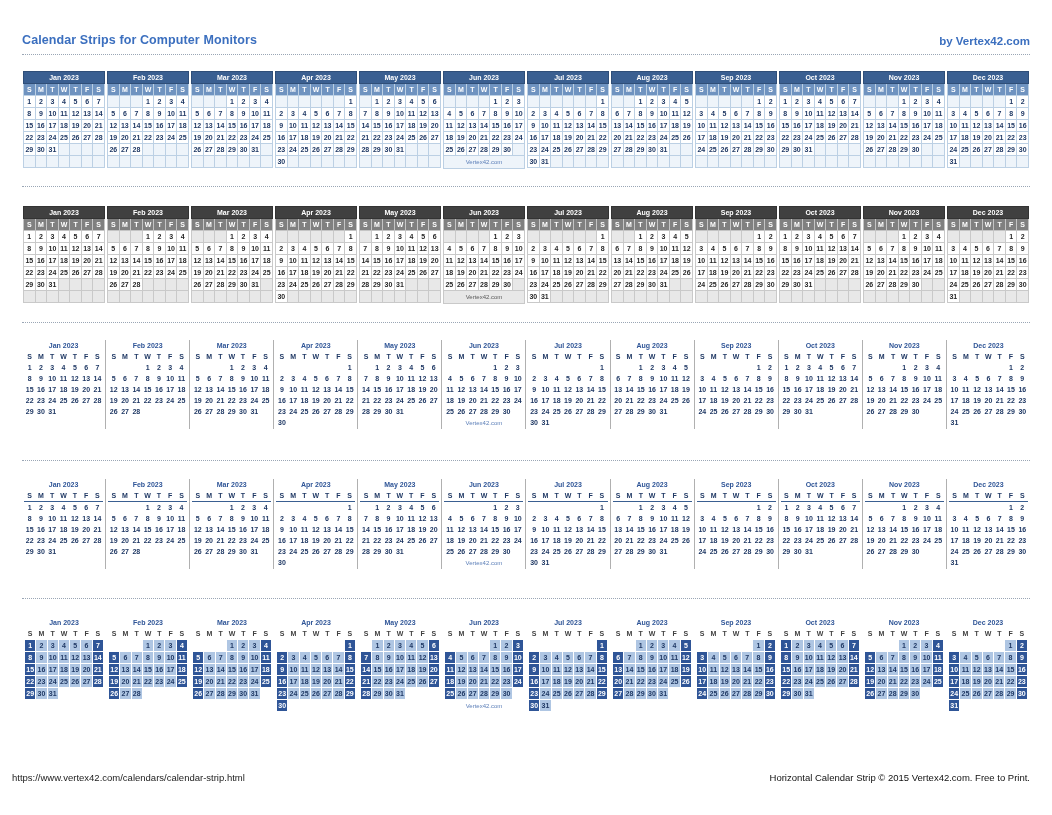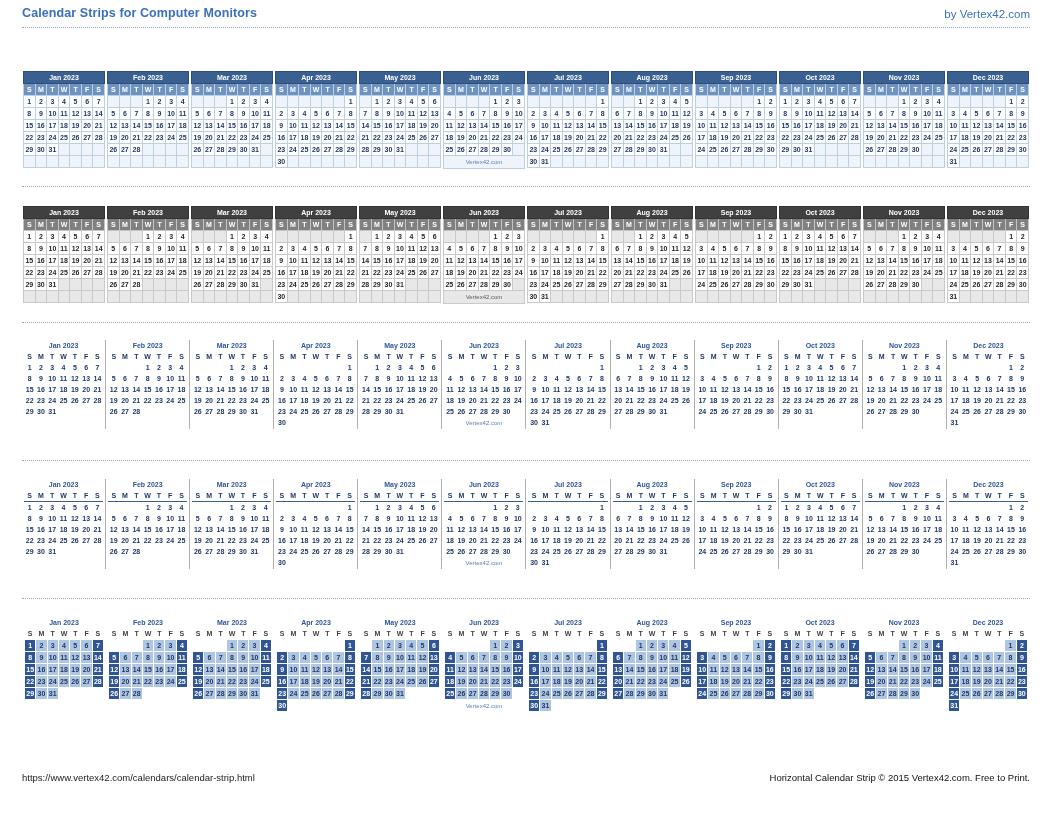--- a/index.html
+++ b/index.html
@@ -23,31 +23,32 @@
     position: relative;
     box-sizing: border-box;
     padding: 0 22px;
   }
 
   
   .top-header {
     display: flex;
     justify-content: space-between;
     align-items: flex-end;
+    padding-top: 27px;
     height: 20px;
   }
   .doc-title {
     font-size: 12.5px;
     font-weight: bold;
     color: #3B6FBF;
     letter-spacing: 0.1px;
   }
   .doc-credit {
     font-size: 11.5px;
-    font-weight: normal;
+    font-weight: bold;
     color: #3B6FBF;
     text-align: center;
   }
   .rule-dotted {
     border-top: 1px dotted #9aa6b5;
     height: 0;
     margin-top: 7px;
   }
 
   
@@ -180,21 +181,21 @@
   .s5 td.day.wkend {
     background: #2F5597;
     color: #ffffff;
     border: 1px solid #ffffff;
   }
   .s5 .wm { color: #5C7FB8; }
 
   
   .footer {
     position: absolute;
-    left: 22px;
+    left: 12px;
     right: 22px;
     bottom: 32px;
     display: flex;
     justify-content: space-between;
     align-items: baseline;
     font-size: 9.5px;
     color: #111111;
   }
   .footer-url { color: #222222; }
   .footer-copy { color: #111111; }

